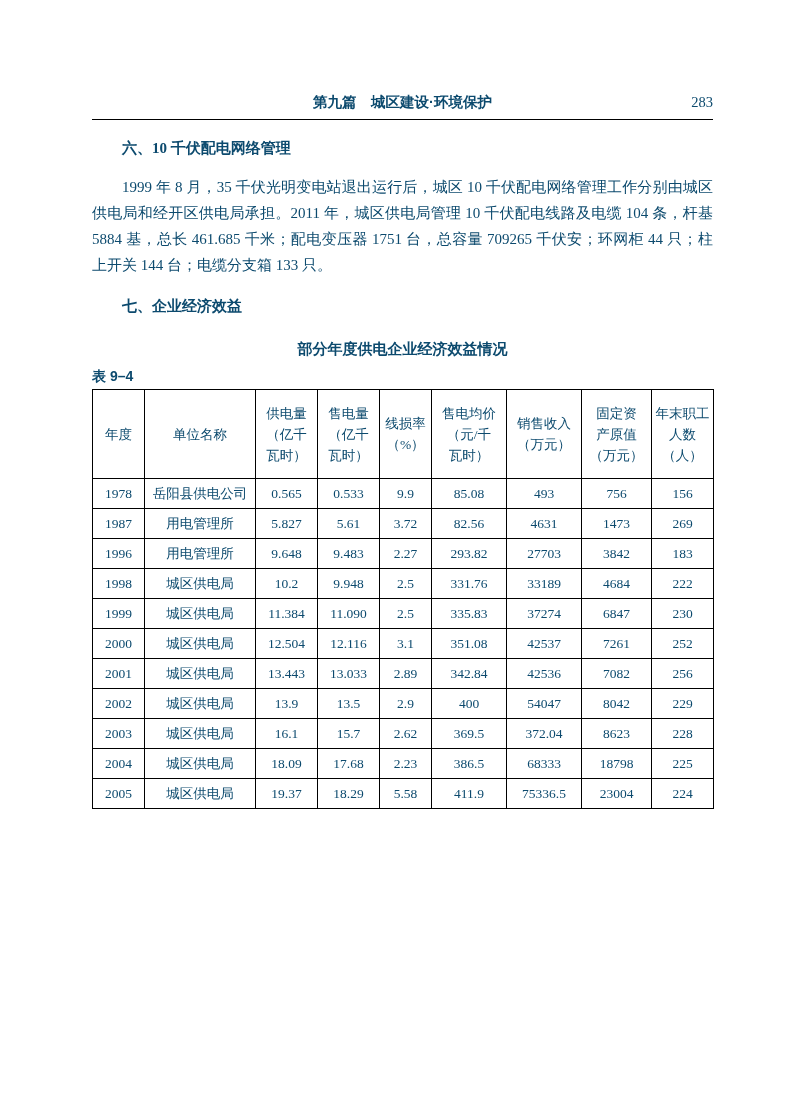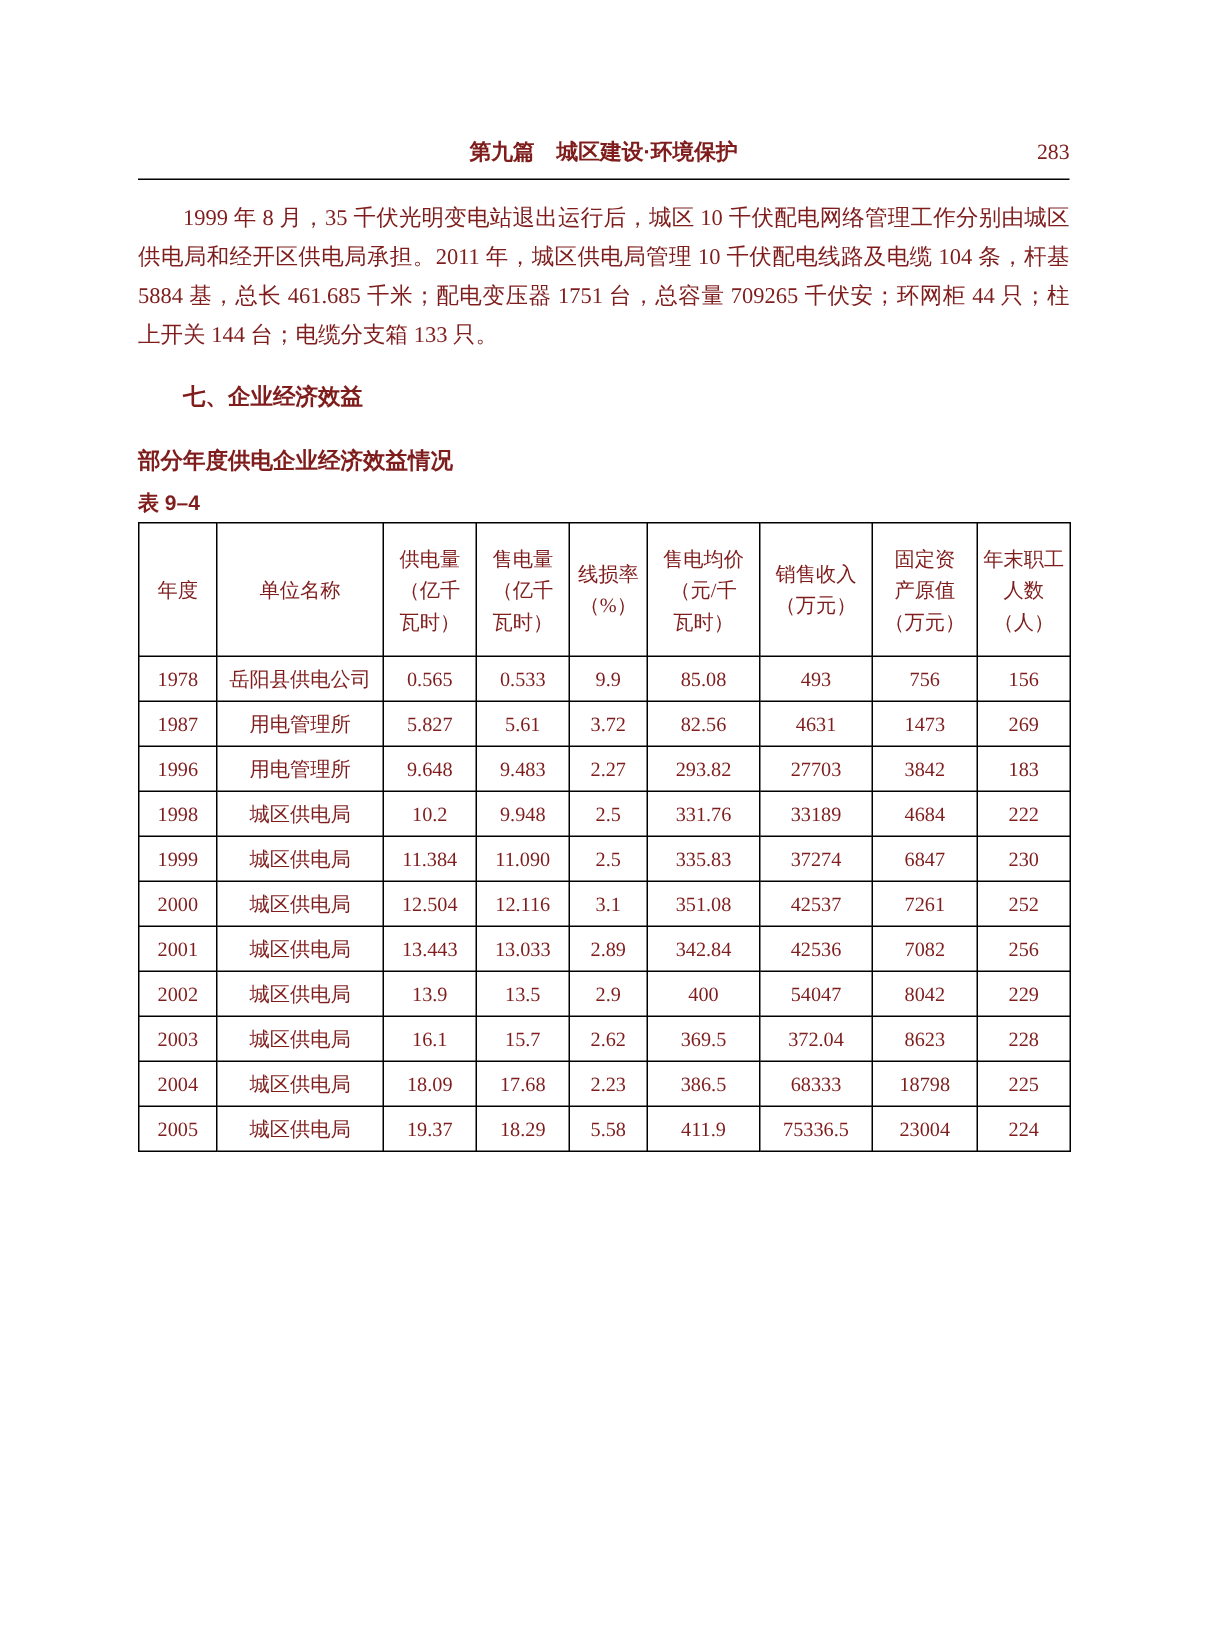--- a/index.html
+++ b/index.html
@@ -5,21 +5,21 @@
   html, body {
     margin: 0;
     padding: 0;
     background: #ffffff;
   }
   .page {
     position: relative;
     width: 805px;
     height: 1099px;
     background: #ffffff;
-    color: #7f1d1d;
+    color: #0c4a6e;
     font-family: "Liberation Serif", "DejaVu Serif", serif;
     box-sizing: border-box;
     padding: 92px 92px 0 92px;
     overflow: hidden;
   }
   .page-header {
     position: relative;
     text-align: center;
     padding-bottom: 7px;
     border-bottom: 1.5px solid #000;
@@ -47,21 +47,21 @@
   .no-indent { text-indent: 0; }
   .section-heading {
     margin: 15px 0 2px 0;
     font-size: 15px;
     line-height: 26px;
     font-weight: bold;
     padding-left: 2em;
   }
   .table-title {
     margin-top: 20px;
-    text-align: left;
+    text-align: center;
     font-family: "Liberation Sans", "DejaVu Sans", sans-serif;
     font-weight: bold;
     font-size: 15px;
     line-height: 19px;
   }
   .table-label {
     margin-top: 9px;
     font-family: "Liberation Sans", "DejaVu Sans", sans-serif;
     font-weight: bold;
     font-size: 14px;
@@ -95,20 +95,21 @@
 <body>
 
 <div class="page">
 
   <div class="page-header">
     <span>第九篇　城区建设·环境保护</span>
     <span class="page-number">283</span>
   </div>
 
 
+  <h3 class="section-heading">六、10 千伏配电网络管理</h3>
 
   <p class="body-text">1999 年 8 月，35 千伏光明变电站退出运行后，城区 10 千伏配电网络管理工作分别由城区供电局和经开区供电局承担。2011 年，城区供电局管理 10 千伏配电线路及电缆 104 条，杆基 5884 基，总长 461.685 千米；配电变压器 1751 台，总容量 709265 千伏安；环网柜 44 只；柱上开关 144 台；电缆分支箱 133 只。</p>
 
   <h3 class="section-heading">七、企业经济效益</h3>
 
 
   <div class="table-title">部分年度供电企业经济效益情况</div>
 
   <div class="table-label">表 9–4</div>
 

